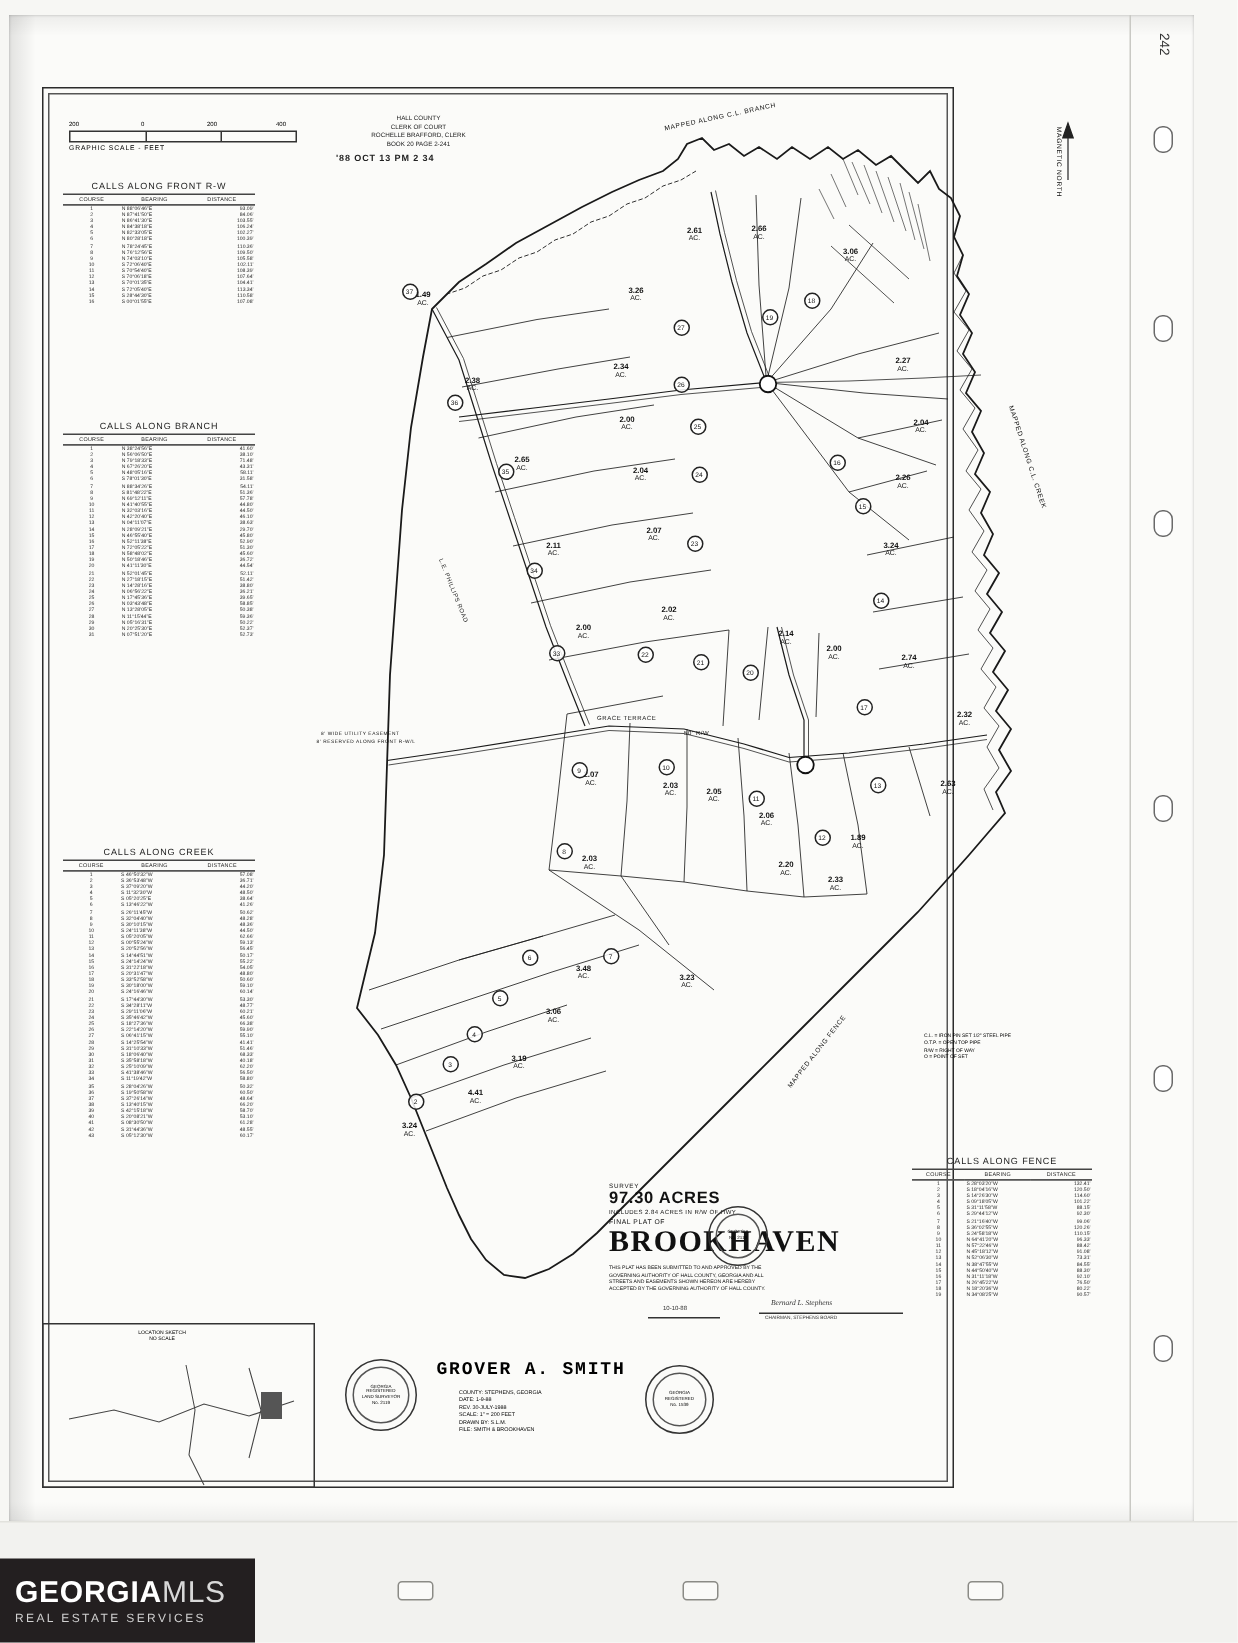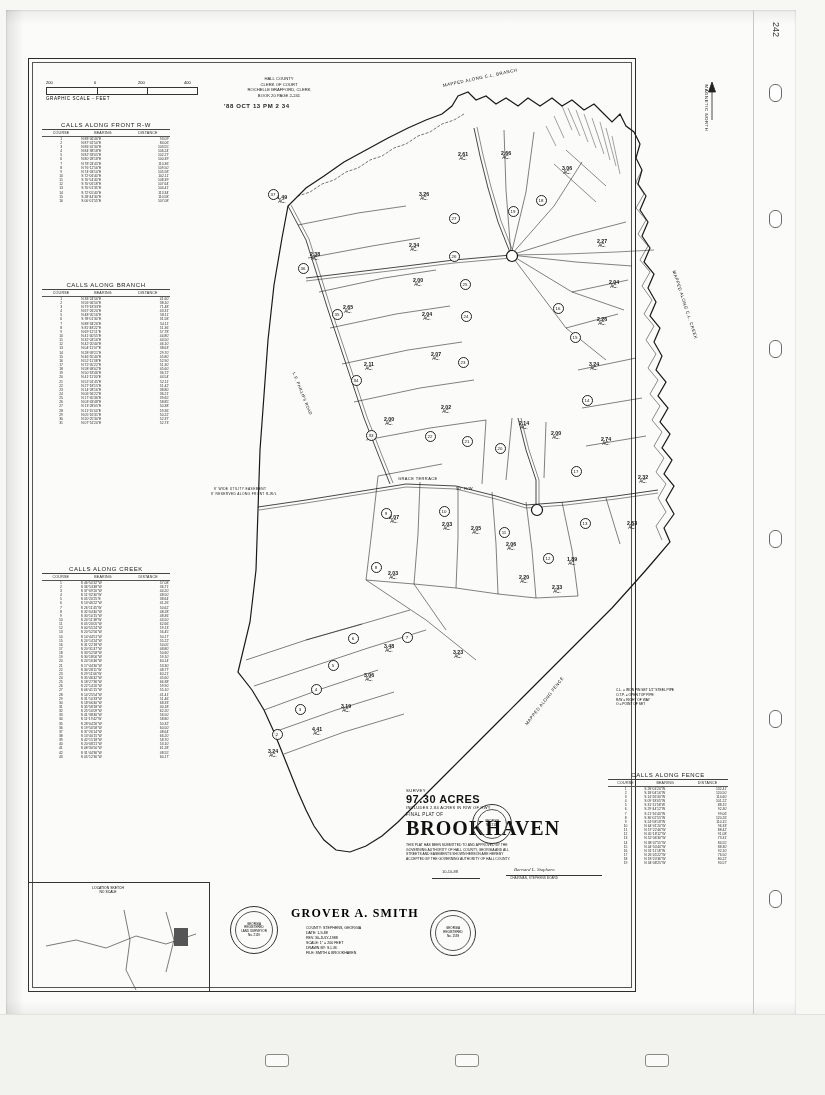--- a/index.html
+++ b/index.html
@@ -109,21 +109,21 @@
   .scalebar .lbls span { position:absolute; top:0; }
   .scalebar .cap { font-size:4.5px; letter-spacing:.6px; margin-top:1px;}
   
   .titleblock { position:absolute; color:#111; }
   .tb-small { font-size:4.2px; letter-spacing:.5px; }
   .tb-acres { font-size:11px; font-weight:bold; letter-spacing:.5px; }
   .tb-sub { font-size:4px; letter-spacing:.3px; }
   .tb-for { font-size:4.5px; letter-spacing:.4px; margin-top:2px;}
   .tb-name { font-size:20px; font-weight:bold; letter-spacing:1px; font-family:"Liberation Serif", serif;}
   .tb-note { font-size:3.4px; line-height:1.35; margin-top:3px;}
-  .owner { position:absolute; font-size:12px; font-weight:bold; letter-spacing:1.2px; font-family:Liberation Serif, serif;}
+  .owner { position:absolute; font-size:12px; font-weight:bold; letter-spacing:1.2px; font-family:Liberation Mono, monospace;}
   .surv { position:absolute; font-size:3.6px; line-height:1.4;}
   
   .seal { position:absolute; border:1px solid #333; border-radius:50%; display:flex; align-items:center; justify-content:center; }
   .seal .inner { border:.6px solid #555; border-radius:50%; position:absolute; left:4px; right:4px; top:4px; bottom:4px;}
   .seal .txt { font-size:3px; text-align:center; line-height:1.25; z-index:2; }
   
   .vicinity { position:absolute; border:1px solid #333; }
   .vic-cap { position:absolute; font-size:3.4px; text-align:center; }
   
   .legend { position:absolute; font-size:3.3px; line-height:1.45; }
@@ -1070,13 +1070,17 @@
     <div class="vic-cap" style="left:52px; top:876px; width:100px; white-space:pre-line;">LOCATION SKETCH
 NO SCALE</div>
   </div>
 
   <div class="tray">
     <div class="tray-tab" style="left:265px;"></div>
     <div class="tray-tab" style="left:455px;"></div>
     <div class="tray-tab" style="left:645px;"></div>
   </div>
 
+  <div class="watermark">
+    <div class="wm-1">GEORGIA<span class="mls">MLS</span></div>
+    <div class="wm-2">REAL ESTATE SERVICES</div>
+  </div>
 </div>
 
 </body></html>

